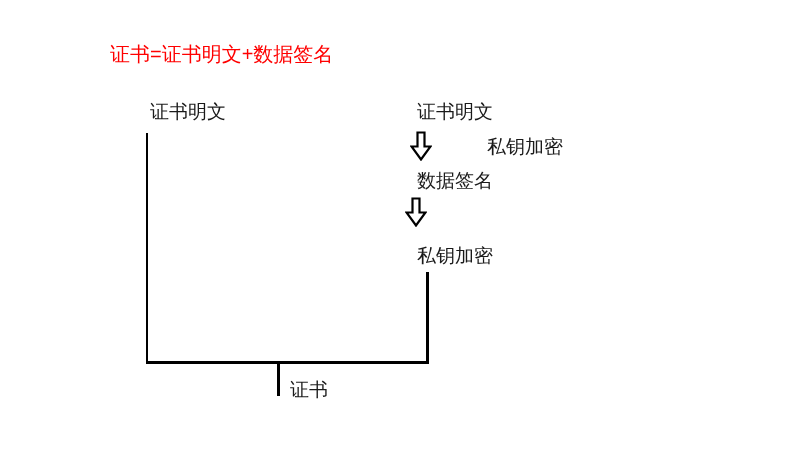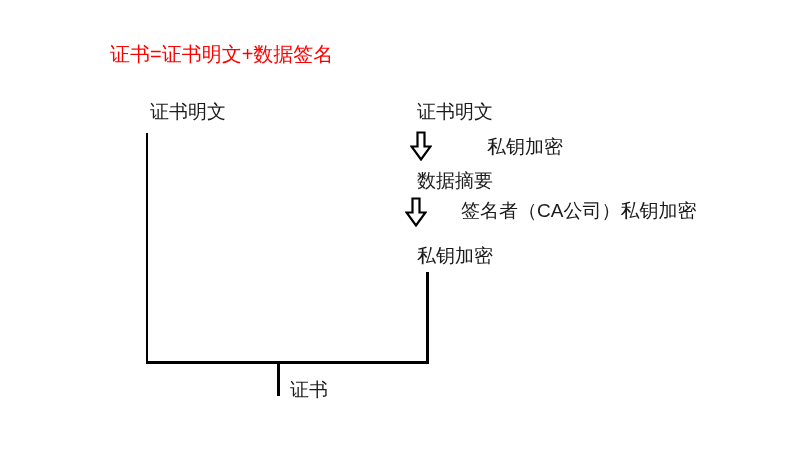--- a/index.html
+++ b/index.html
@@ -61,28 +61,27 @@
 
   <div class="label right-plaintext">证书明文</div>
 
   <span class="arrow-icon arrow-hash">
     <svg viewBox="0 0 22 30" xmlns="http://www.w3.org/2000/svg">
       <path d="M 7.5 1.5 L 14.5 1.5 L 14.5 15.5 L 20.5 15.5 L 11 28.5 L 1.5 15.5 L 7.5 15.5 Z" fill="#ffffff" stroke="#000000" stroke-width="2.2" stroke-linejoin="miter"></path>
     </svg>
   </span>
   <div class="label hash-step">私钥加密</div>
 
-  <div class="label digest">数据摘要</div>
+  <div class="label digest">数据签名</div>
 
   <span class="arrow-icon arrow-sign">
     <svg viewBox="0 0 22 30" xmlns="http://www.w3.org/2000/svg">
       <path d="M 7.5 1.5 L 14.5 1.5 L 14.5 15.5 L 20.5 15.5 L 11 28.5 L 1.5 15.5 L 7.5 15.5 Z" fill="#ffffff" stroke="#000000" stroke-width="2.2" stroke-linejoin="miter"></path>
     </svg>
   </span>
-  <div class="label sign-step">签名者（CA公司）私钥加密</div>
 
   <div class="label signature">私钥加密</div>
 
   <div class="line line-left-vertical"></div>
   <div class="line line-right-vertical"></div>
   <div class="line line-merge-horizontal"></div>
   <div class="line line-result-stem"></div>
 
   <div class="label result">证书</div>
 

